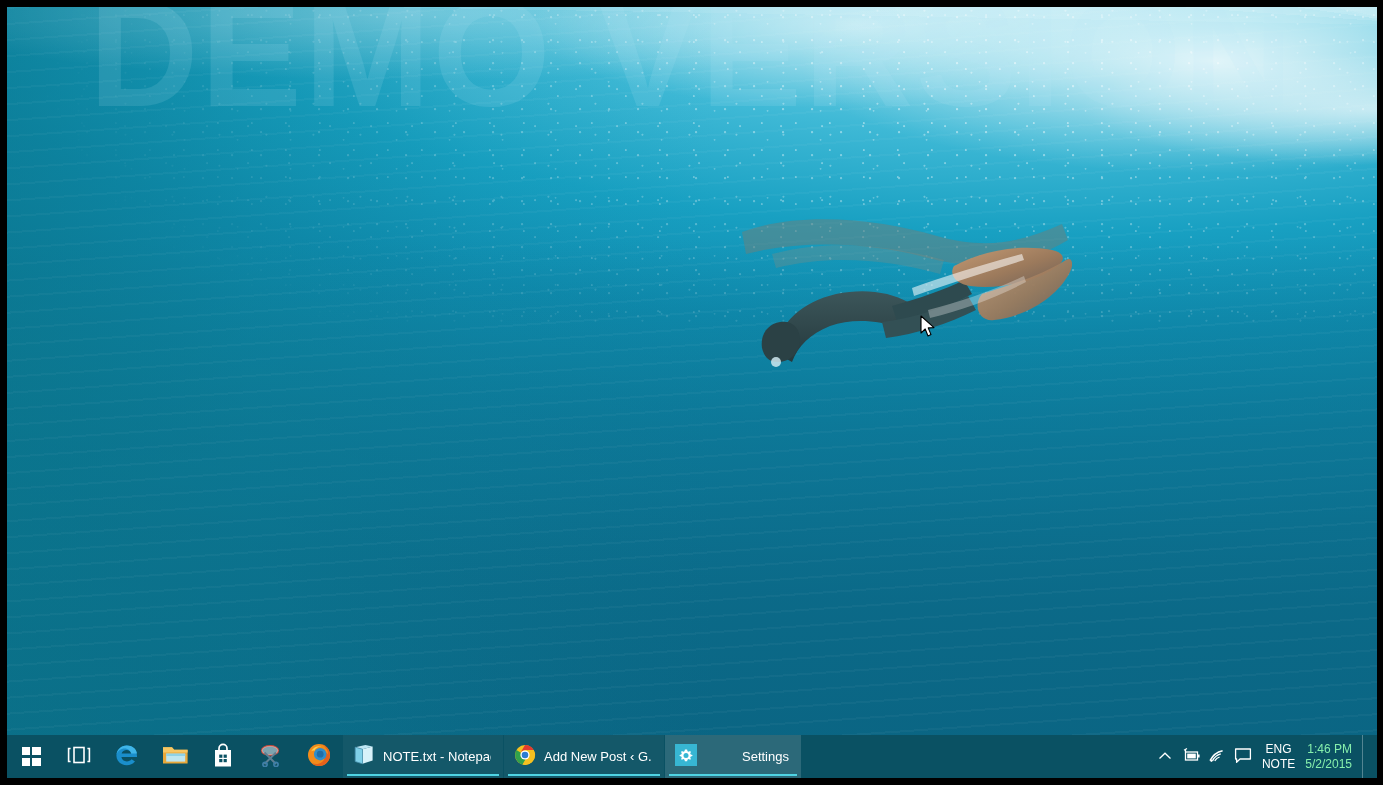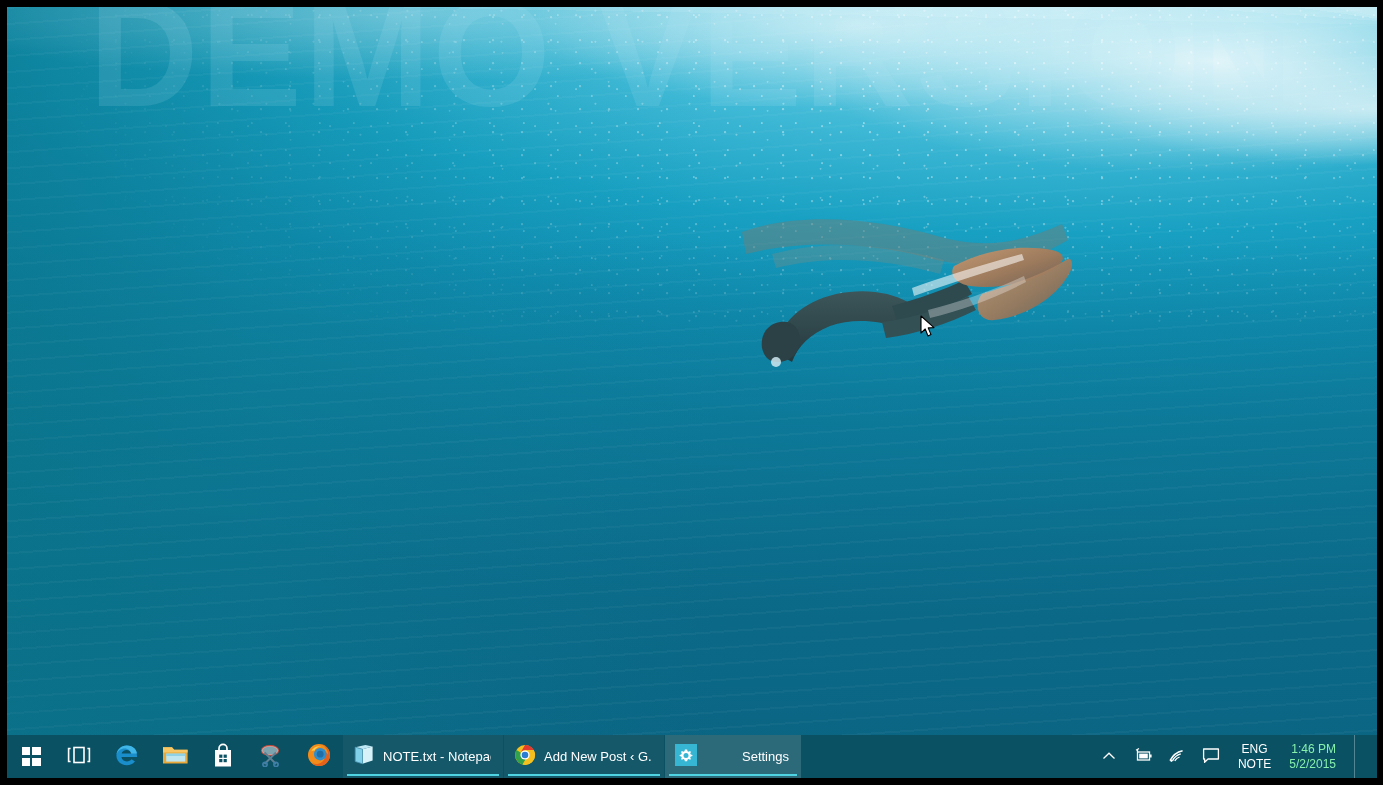--- a/index.html
+++ b/index.html
@@ -228,22 +228,22 @@
     background: #4fd4e4;
   }
 
   
   #taskbar-spacer { flex: 1 1 auto; }
 
   
   #tray {
     display: flex;
     align-items: center;
-    gap: 8px;
-    padding-right: 16px;
+    gap: 0px;
+    padding-right: 8px;
   }
   .tray-icon {
     width: 26px; height: 43px;
     display: flex; align-items: center; justify-content: center;
   }
 
   #tray-lang {
     display: flex; flex-direction: column;
     align-items: center; justify-content: center;
     line-height: 1.18;

